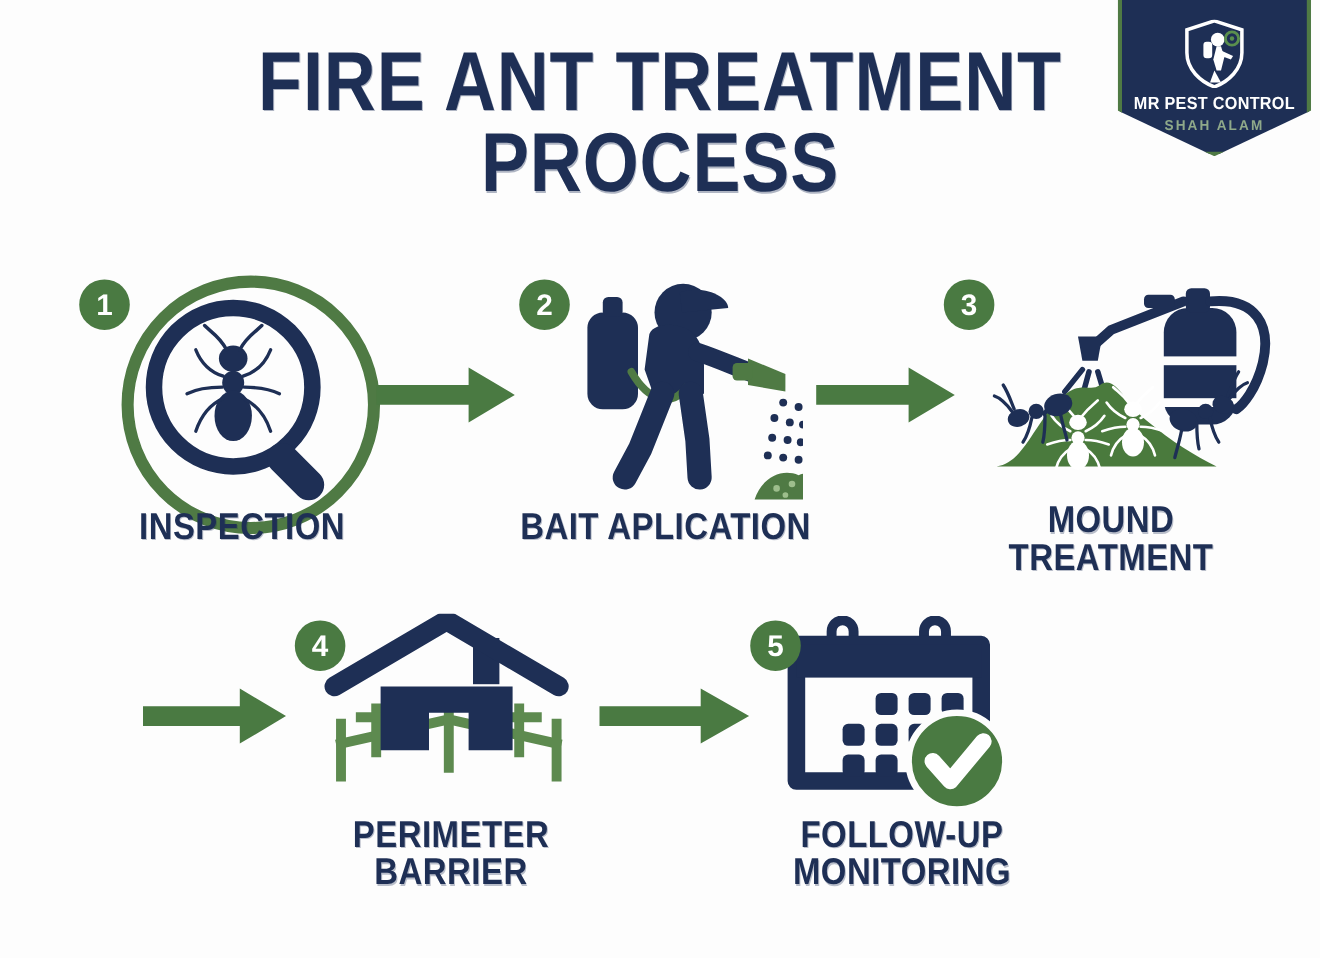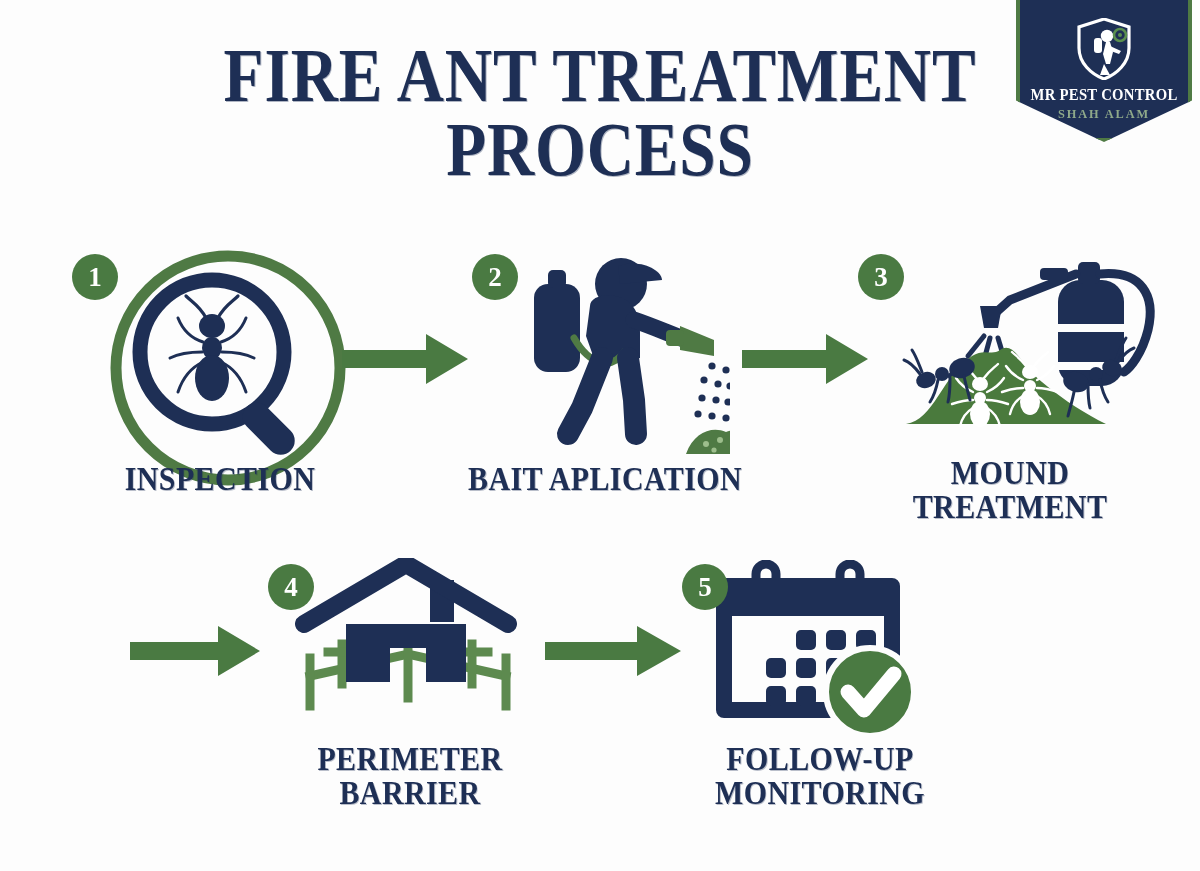--- a/index.html
+++ b/index.html
@@ -3,21 +3,21 @@
 <meta charset="utf-8">
 <style>
   html,body{margin:0;padding:0;}
   body{
     width:1200px;height:871px;
     background:#fdfdfd;
     font-family:"Liberation Sans", sans-serif;
     overflow:hidden;
     position:relative;
   }
-  .canvas{position:absolute;inset:0;font-family:Liberation Serif, serif;}
+  .canvas{position:absolute;inset:0;}
 
   
   .title{
     position:absolute;left:0;right:0;top:38px;
     text-align:center;
     color:#1e2f55;
     font-weight:700;
     font-size:76px;
     line-height:0.98;
     letter-spacing:1px;

